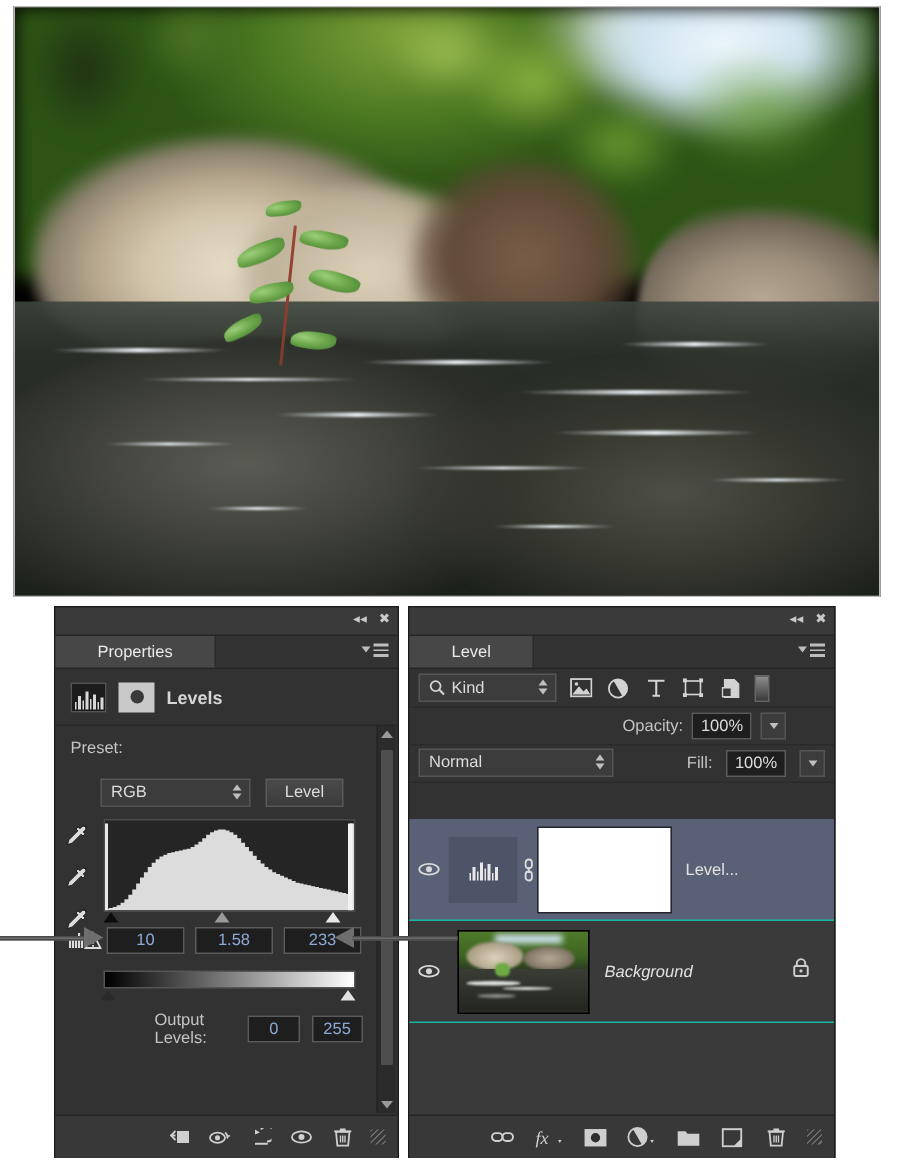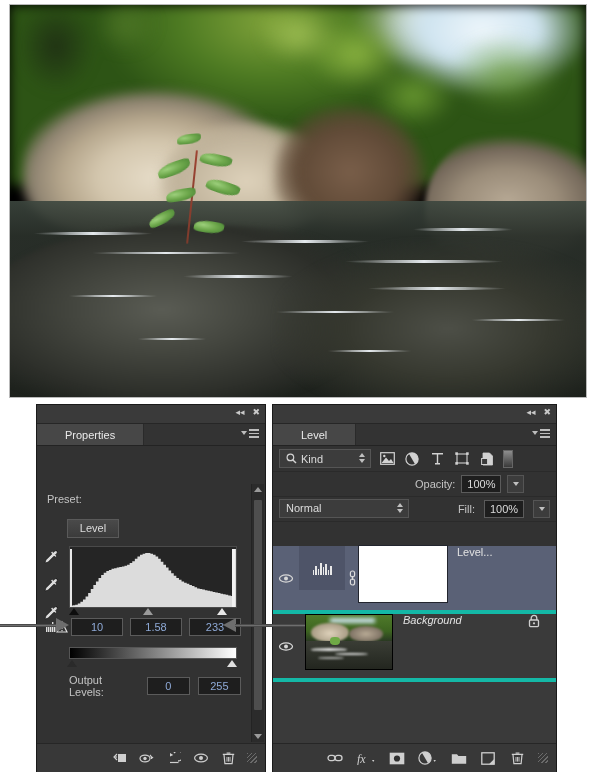--- a/index.html
+++ b/index.html
@@ -185,21 +185,21 @@
   .kind-sel { width:92px; }
   .filt-ico { width:18px; height:17px; color:#d2d2d2; display:flex; align-items:center; justify-content:center; font-size:12px; }
   .tgl { width:10px; height:18px; background:linear-gradient(180deg,#8e8e8e,#3a3a3a); border:1px solid #666; }
   .blend-row { height:25px; display:flex; align-items:center; gap:6px; padding:0 6px; border-bottom:1px solid #2a2a2a; }
   .lock-row { height:25px; display:flex; align-items:center; gap:9px; padding:0 6px; border-bottom:1px solid #2a2a2a; }
   .num-sm { background:#1e1e1e; border:1px solid #5b5b5b; color:#dcdcdc; font-size:11px; height:18px; width:40px; display:flex; align-items:center; justify-content:center; }
   .caret-btn { width:17px; height:18px; background:#3c3c3c; border:1px solid #555; display:flex; align-items:center; justify-content:center; }
   .caret-btn i { width:0;height:0;border-left:3px solid transparent;border-right:3px solid transparent;border-top:4px solid #c0c0c0; }
 
   .layer-list { position:absolute; left:0; right:0; top:100px; bottom:29px; background:#3a3a3a; }
-  .layer-row { height:68px; display:flex; position:relative; border-bottom:4px solid #14b8a6; }
+  .layer-row { height:68px; display:flex; align-items:center; position:relative; border-bottom:1px solid #14b8a6; }
   .layer-row.selected { background:#5a6176; }
   .eye-col { width:26px; display:flex; align-items:center; justify-content:center; }
   .thumb-adj { width:46px; height:44px; background:#4e5468; display:flex; align-items:center; justify-content:center; }
   .mini-hist { display:flex; align-items:flex-end; gap:1px; height:14px; }
   .mini-hist i { display:block; width:1.5px; background:#e8e8e8; }
   .chain { width:14px; display:flex; align-items:center; justify-content:center; color:#dcdcdc; font-size:11px; }
   .mask-thumb { width:88px; height:56px; background:#fff; border:2px solid #fff; outline:1px solid #22252e; }
   .layer-name { color:#e2e2e2; font-size:11px; margin-left:10px; flex:1; }
   .layer-name.italic { font-style:italic; }
   .bg-thumb { width:88px; height:56px; border:1px solid #000; overflow:hidden; position:relative; background:#1a1a1a; }
@@ -269,28 +269,51 @@
         <span class="pm-lines">
             <i></i>
             <i></i>
             <i></i>
           </span>
       </div>
     </div>
 
     <div class="panel-body" style="height:326px;">
 
+      <div class="lv-head">
+        <span class="lv-icon-hist">
+          <i style="height:5px"></i>
+            <i style="height:9px"></i>
+            <i style="height:6px"></i>
+            <i style="height:12px"></i>
+          <i style="height:7px"></i>
+            <i style="height:10px"></i>
+            <i style="height:5px"></i>
+            <i style="height:8px"></i>
+        </span>
+        <span class="lv-icon-circle">
+            <span></span>
+          </span>
+        <span class="lv-title">Levels</span>
+      </div>
 
       <div class="prop-scroll">
 
         <div class="row" style="height:30px; gap:1px;">
           <span class="lbl">Preset:</span>
         </div>
 
         <div class="row" style="height:28px; gap:10px; padding-left:30px;">
+          <span class="sel" style="width:100px;">
+            <span>RGB</span>
+            <span class="spin">
+                <i class="up"></i>
+                <i class="dn"></i>
+              </span>
+          </span>
           <span class="btn" style="width:52px;">Level</span>
         </div>
 
         <div class="drops" style="top:64px;">
           <span class="drop">
             <svg width="18" height="18" viewBox="0 0 18 18">
               <path d="M13.5 2.5c1 1 1 2.3 0 3.2l-1 1 1.2 1.2-1.4 1.4-1.2-1.2-6 6L2 15l.9-3.1 6-6L7.7 4.7 9.1 3.3l1.2 1.2 1-1c.9-1 2.2-1 3.2 0z" fill="#dcdcdc" stroke="#111" stroke-width=".6"></path>
             </svg>
           </span>
           <span class="drop">
@@ -336,21 +359,21 @@
         <span class="num" style="position:absolute; left:34px;  top:134px; width:52px;">10</span>
         <span class="num" style="position:absolute; left:93px;  top:134px; width:52px;">1.58</span>
         <span class="num" style="position:absolute; left:152px; top:134px; width:52px;">233</span>
 
         <div class="gradbar" style="position:absolute; left:32px; top:163px; width:168px;"></div>
         <div style="position:absolute; left:28px; top:176px; width:176px; height:9px;">
           <span class="outtri" style="left:2px;   top:0; border-bottom-color:#2a2a2a;"></span>
           <span class="outtri" style="left:162px; top:0; border-bottom-color:#e0e0e0;"></span>
         </div>
 
-        <div class="row" style="position:absolute; left:0; top:192px; height:20px; gap:8px; padding-left:32px;">
+        <div class="row" style="position:absolute; left:0; top:192px; height:20px; gap:8px; padding-left:66px;">
           <span class="lbl">Output Levels:</span>
           <span class="num" style="width:44px;">0</span>
           <span class="num" style="width:44px;">255</span>
         </div>
       </div>
 
       <div class="vscroll">
         <div class="vs-arrow up">
             <i></i>
           </div>

